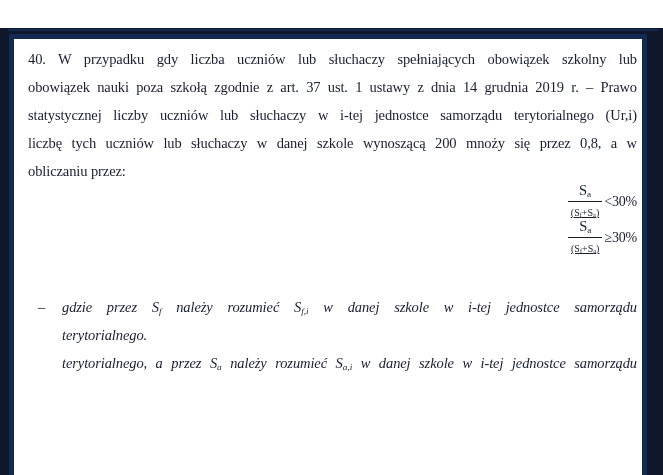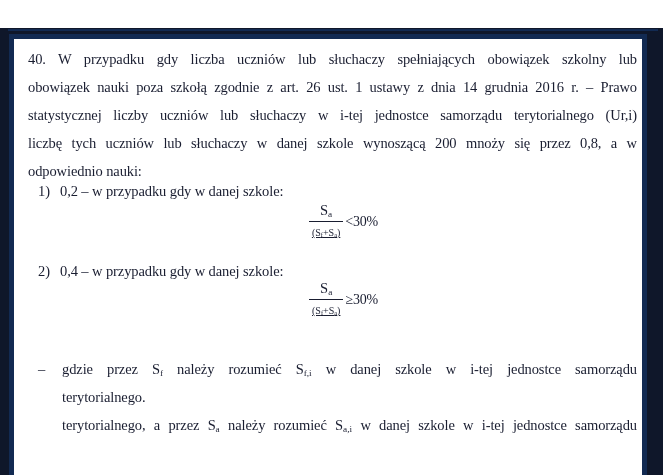--- a/index.html
+++ b/index.html
@@ -42,72 +42,66 @@
   .item{
     margin-left:10px;
     font-size:14.5px; line-height:28px; height:28px;
     letter-spacing:-0.1px;
     white-space:nowrap;
   }
   .item .marker{ display:inline-block; width:22px; }
   #item-1{ margin-top:-8px; }
   #item-2{ margin-top:14px; }
   .formula{
-    display:flex; justify-content:center; align-items:center;
+    display:flex; justify-content:flex-end; align-items:center;
     padding-left:22px;
   }
   #formula-1{ margin-top:-4px; }
   #formula-2{ margin-top:-6px; }
   .frac{ display:inline-flex; flex-direction:column; align-items:center; }
   .frac .num{ font-size:14.5px; line-height:19px; padding:0 4px 1px; }
   .frac .den{
     font-size:10px; line-height:20px;
     border-top:1.5px solid var(--ink);
     padding:1px 3px 0;
     text-decoration:underline;
   }
   .rel{ font-size:14px; margin-left:2px; letter-spacing:-0.2px; }
   .note{ display:flex; margin-top:34px; }
   .note-marker{
     flex:none; width:24px; margin-left:10px;
     font-size:14.5px; line-height:28px;
   }
-  .note-lines{ flex:1; min-width:0; }
+  .note-lines{ flex:1; min-width:0;font-style:italic; }
   sub{ font-size:0.64em; line-height:0; vertical-align:-0.22em; letter-spacing:0; }
 </style>
 </head>
 <body>
 
 <div class="page">
   <div class="top-rule"></div>
   <div class="frame">
 
     <div id="para-lines">
         <div class="line j">40. W przypadku gdy liczba uczniów lub słuchaczy spełniających obowiązek szkolny lub</div>
-        <div class="line j">obowiązek nauki poza szkołą zgodnie z art. 26 ust. 1 ustawy z dnia 14 grudnia 2016 r. – Prawo</div>
+        <div class="line j">obowiązek nauki poza szkołą zgodnie z art. 37 ust. 1 ustawy z dnia 14 grudnia 2019 r. – Prawo</div>
         <div class="line j">statystycznej liczby uczniów lub słuchaczy w i-tej jednostce samorządu terytorialnego (Ur,i)</div>
         <div class="line j">liczbę tych uczniów lub słuchaczy w danej szkole wynoszącą 200 mnoży się przez 0,8, a w</div>
-        <div class="line">odpowiednio nauki:</div>
+        <div class="line">obliczaniu przez:</div>
       </div>
 
-    <div class="item" id="item-1">
-      <span class="marker">1)</span><span>0,2 – w przypadku gdy w danej szkole:</span>
-    </div>
 
     <div class="formula" id="formula-1">
       <span class="frac">
         <span class="num">S<sub>a</sub></span>
         <span class="den">(S<sub>f</sub>+S<sub>a</sub>)</span>
       </span>
       <span class="rel">&lt;30%</span>
     </div>
 
-    <div class="item" id="item-2">
-      <span class="marker">2)</span><span>0,4 – w przypadku gdy w danej szkole:</span>
-    </div>
 
     <div class="formula" id="formula-2">
       <span class="frac">
         <span class="num">S<sub>a</sub></span>
         <span class="den">(S<sub>f</sub>+S<sub>a</sub>)</span>
       </span>
       <span class="rel">≥30%</span>
     </div>
 
     <div class="note">

